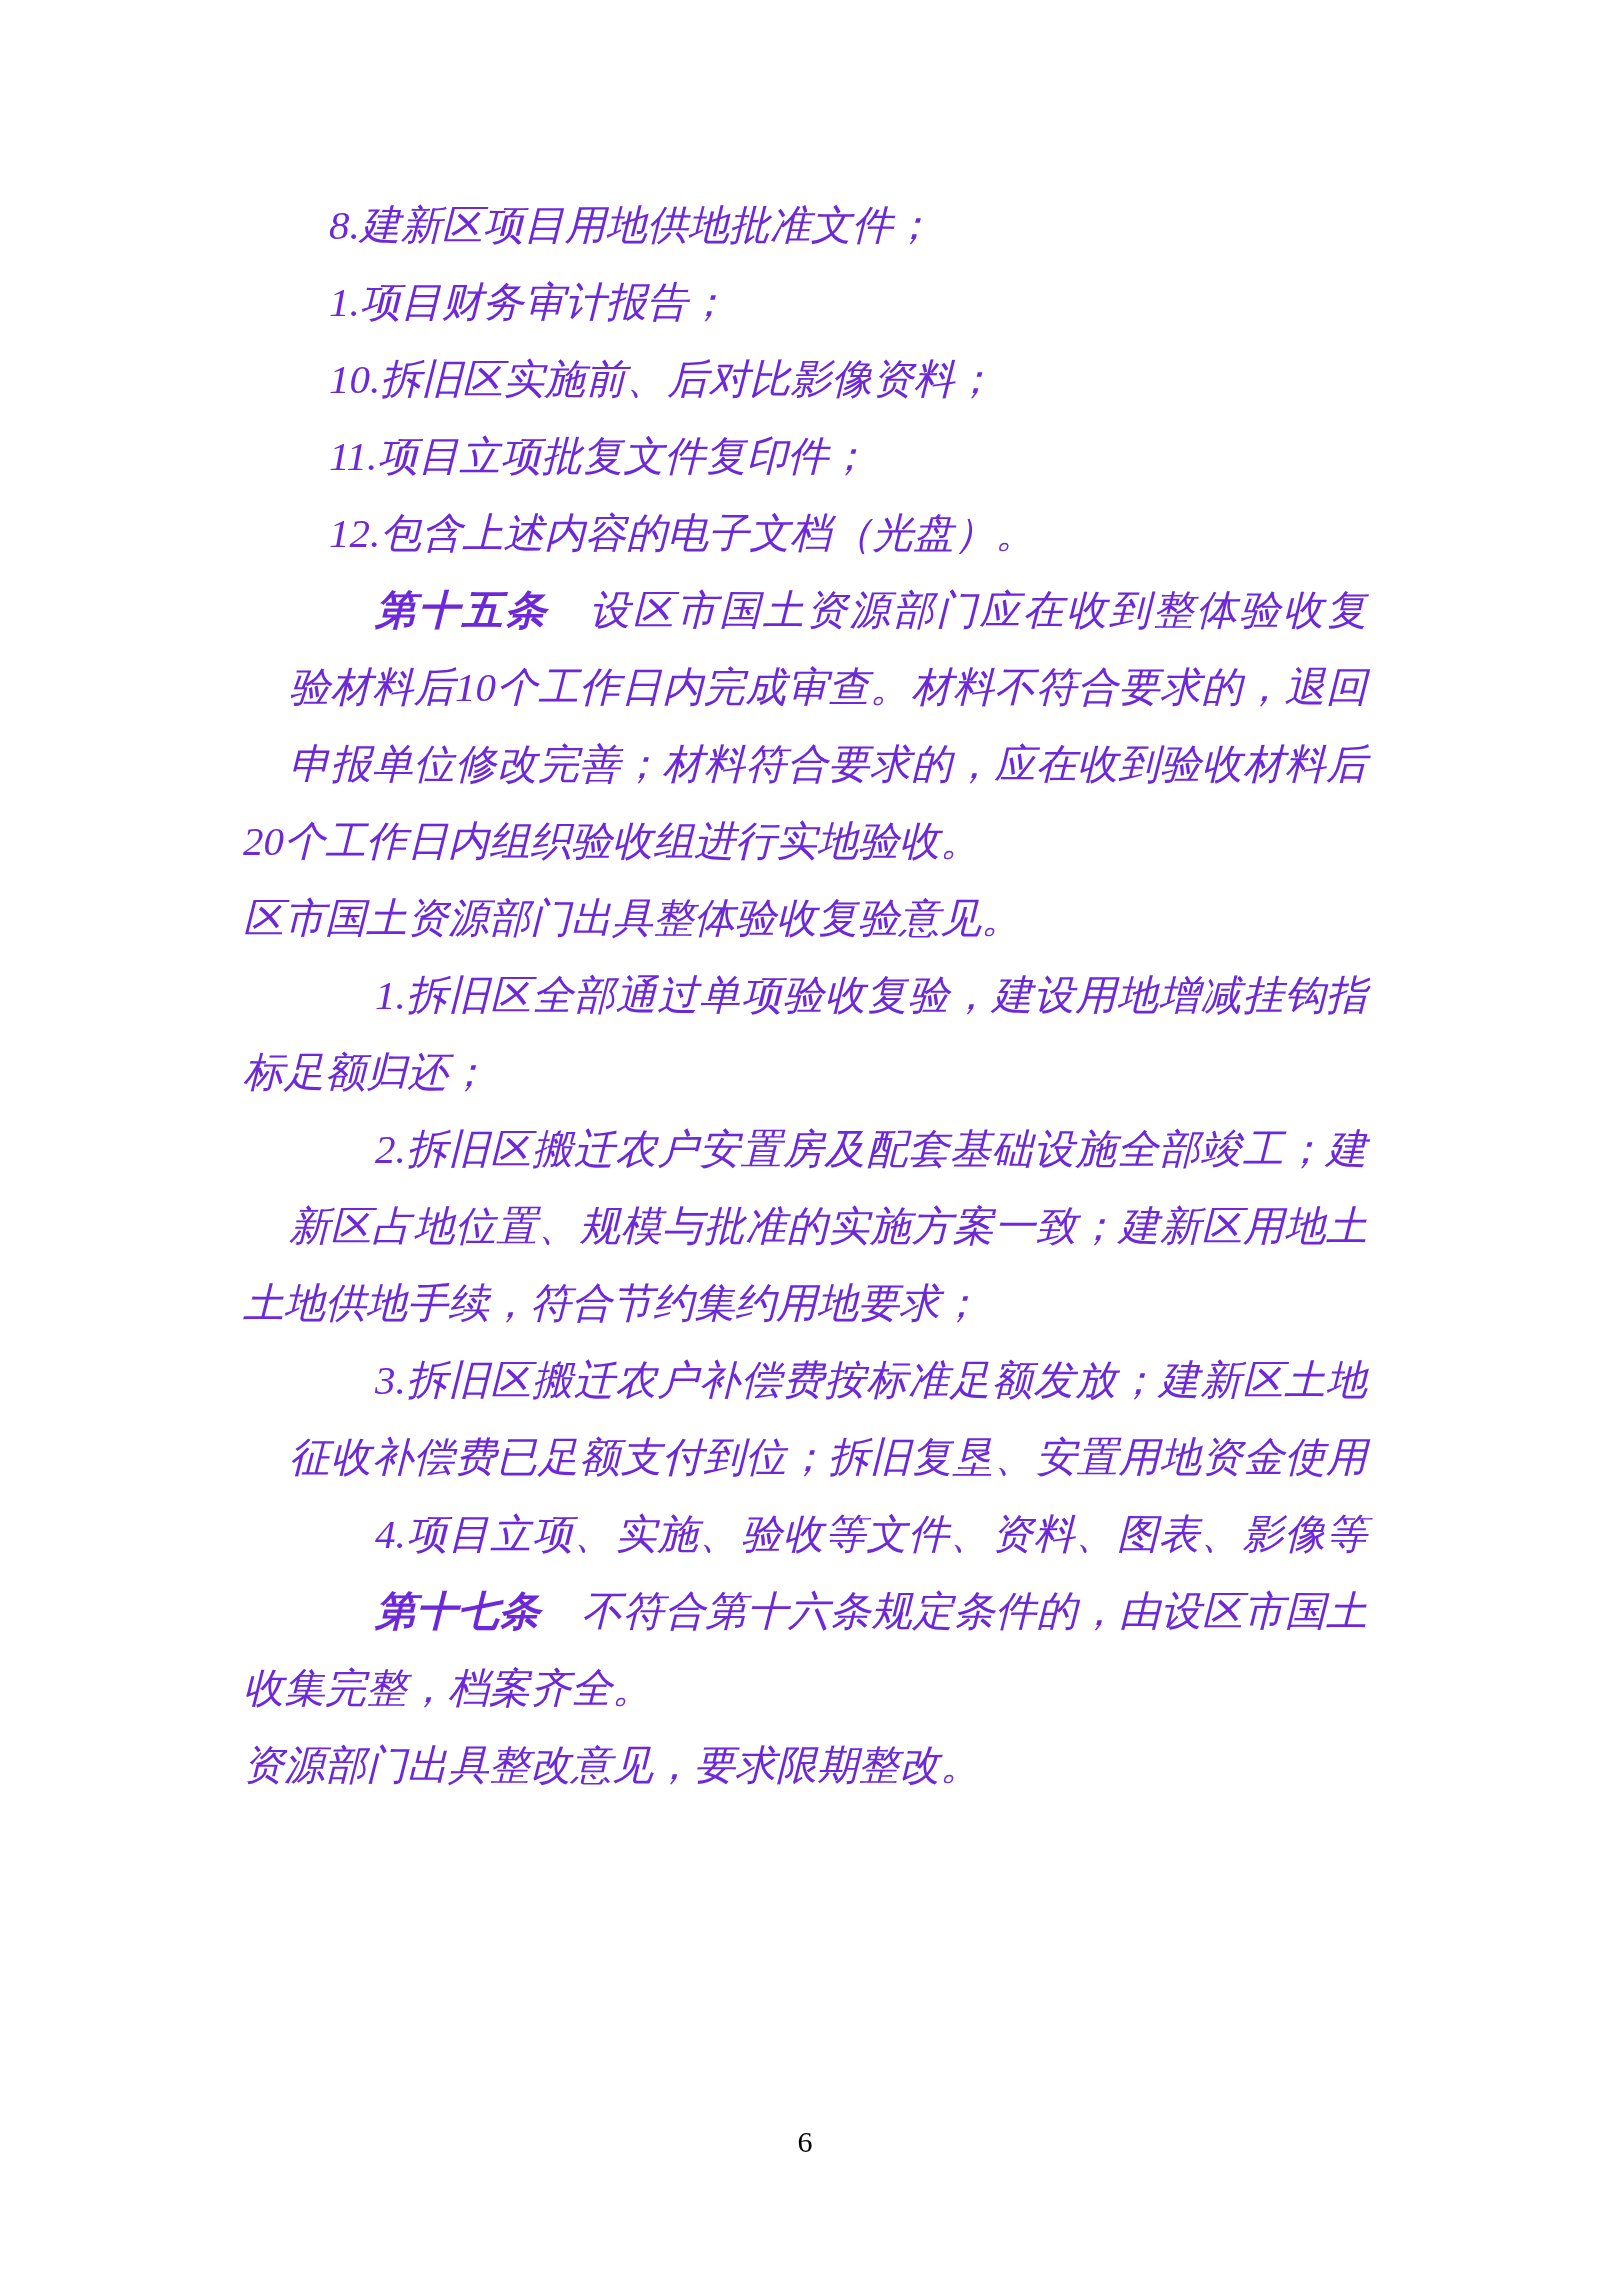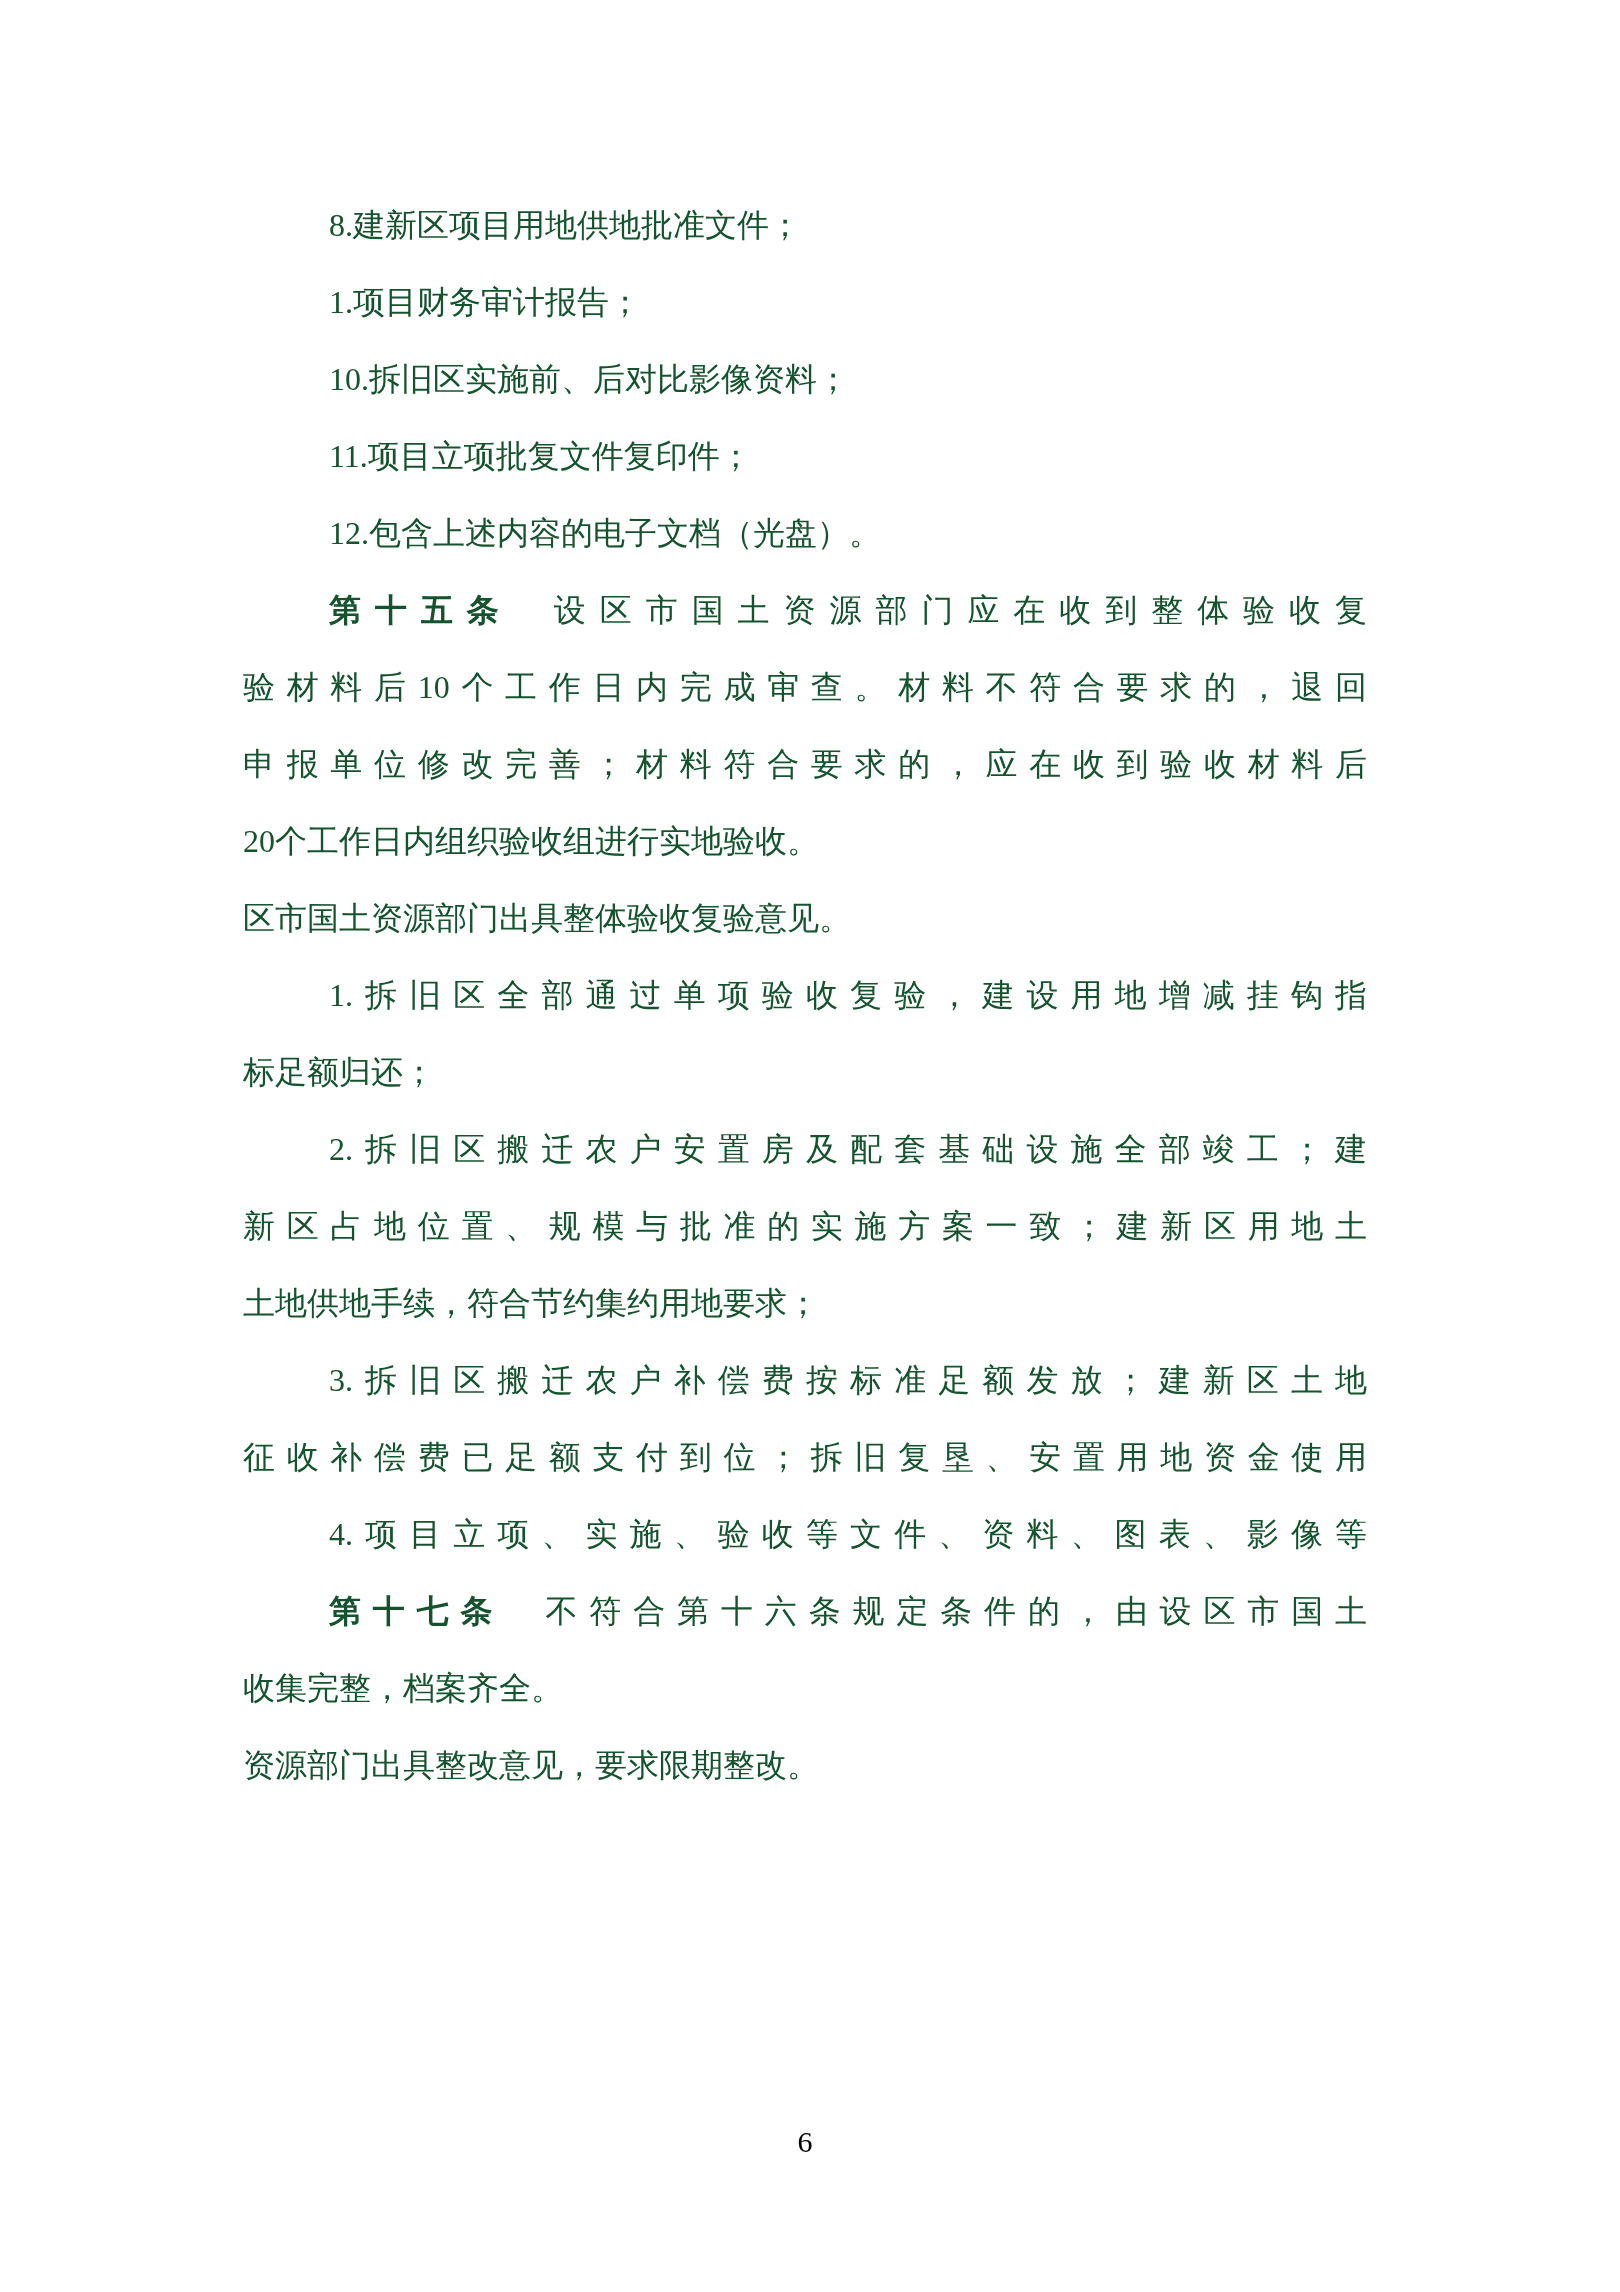--- a/index.html
+++ b/index.html
@@ -16,34 +16,36 @@
     font-family: "Liberation Serif", "DejaVu Serif", serif;
     overflow: hidden;
   }
   .text-block {
     position: absolute;
     left: 243px;
     top: 187px;
     width: 1124px;
   }
   .line {
-    font-size: 32px;
+    font-size: 41px;
     line-height: 77px;
     height: 77px;
     white-space: nowrap;
     text-align: left;
-    color: #14532d;
+    color: #6d28d9;
+    font-style: italic;
   }
   .line.indent {
     padding-left: 86px;
   }
   
   .line.fill {
     text-align: justify;
     text-align-last: justify;
+    margin-left: 46px;
   }
   .term {
     font-family: "Liberation Sans", "DejaVu Sans", sans-serif;
     font-weight: bold;
     margin-right: 41px;
   }
   .page-number {
     position: absolute;
     left: 243px;
     width: 1124px;

